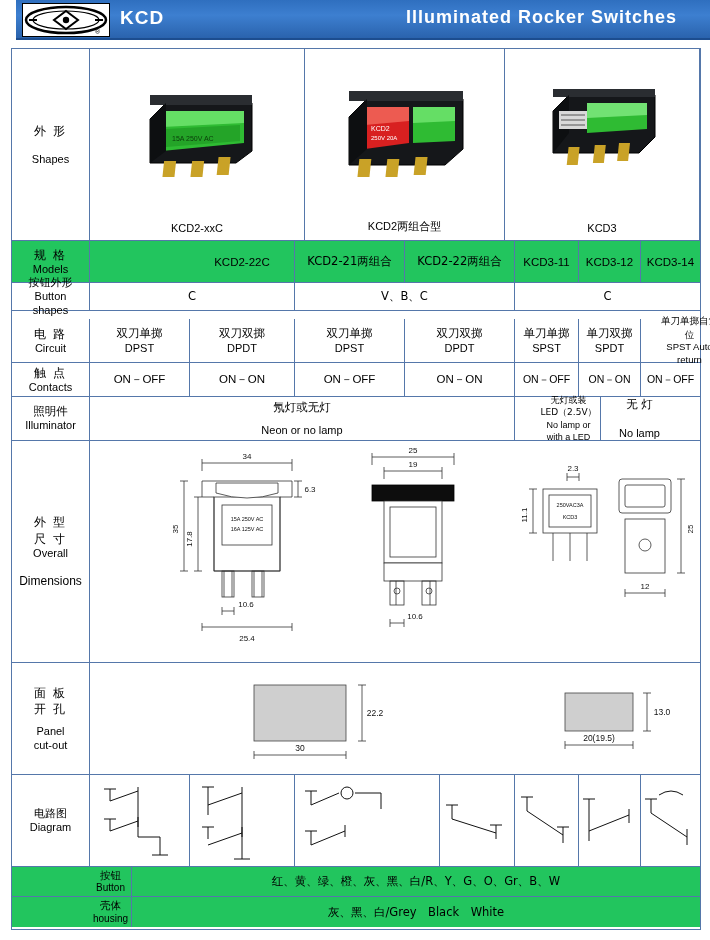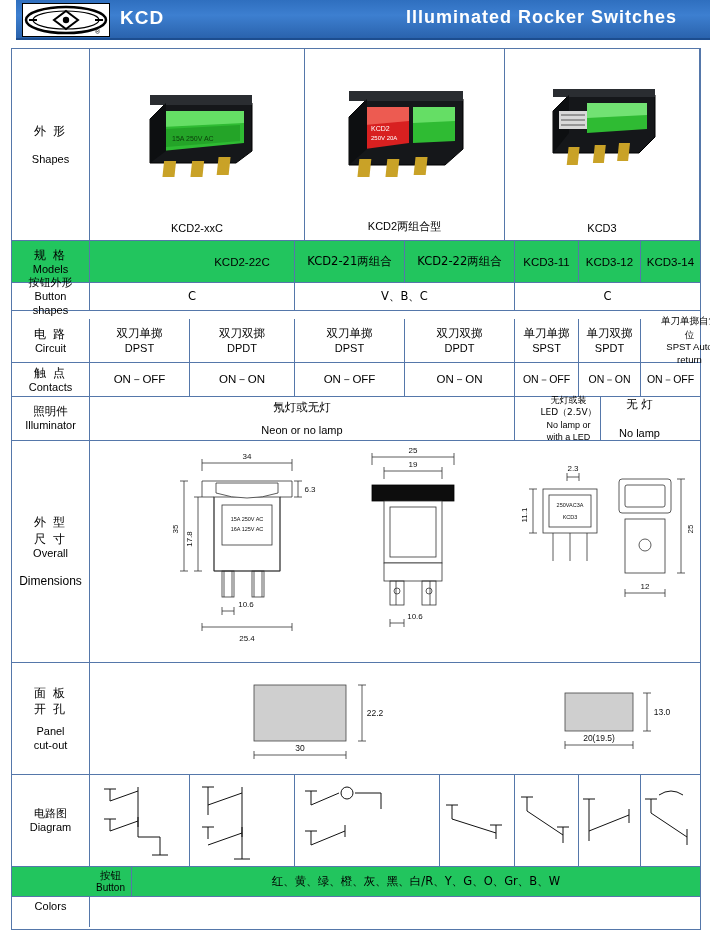--- a/index.html
+++ b/index.html
@@ -581,15 +581,22 @@
     </div>
 
     <div class="row shaded" id="row-colorbtn">
       <div class="colors-sub">
         <div class="cn">按钮</div>
         <div class="en">Button</div>
       </div>
       <div class="colors-val">红、黄、绿、橙、灰、黑、白/R、Y、G、O、Gr、B、W</div>
     </div>
 
+    <div class="row shaded" id="row-colorhousing">
+      <div class="colors-sub">
+        <div class="cn">壳体</div>
+        <div class="en">housing</div>
+      </div>
+      <div class="colors-val">灰、黑、白/Grey　Black　White</div>
+    </div>
 
   </div>
 </div>
 
 </body></html>

